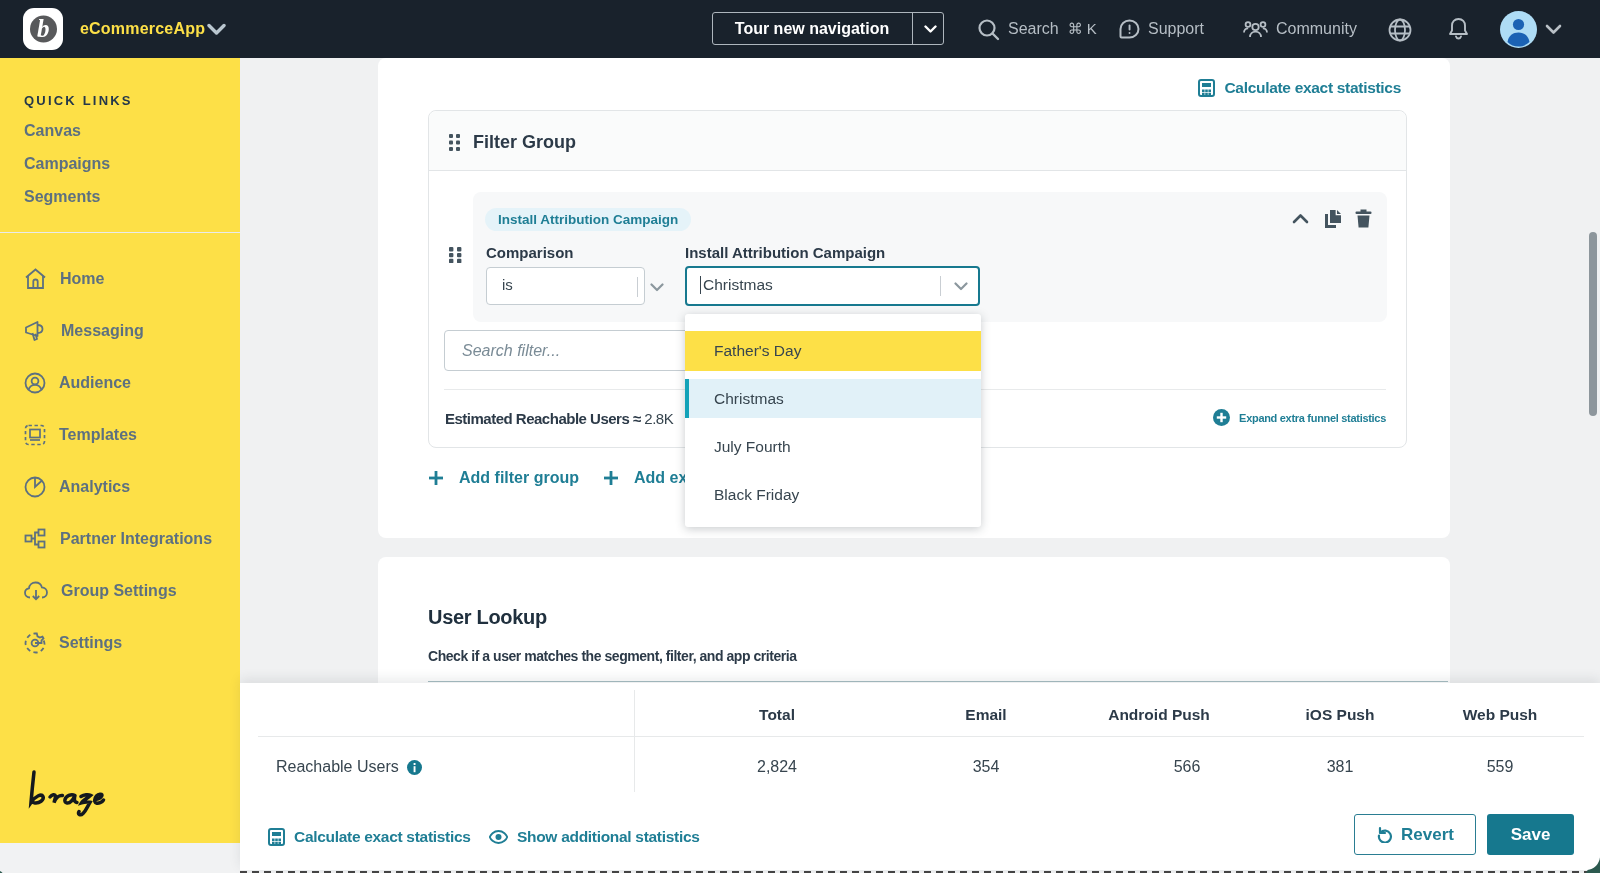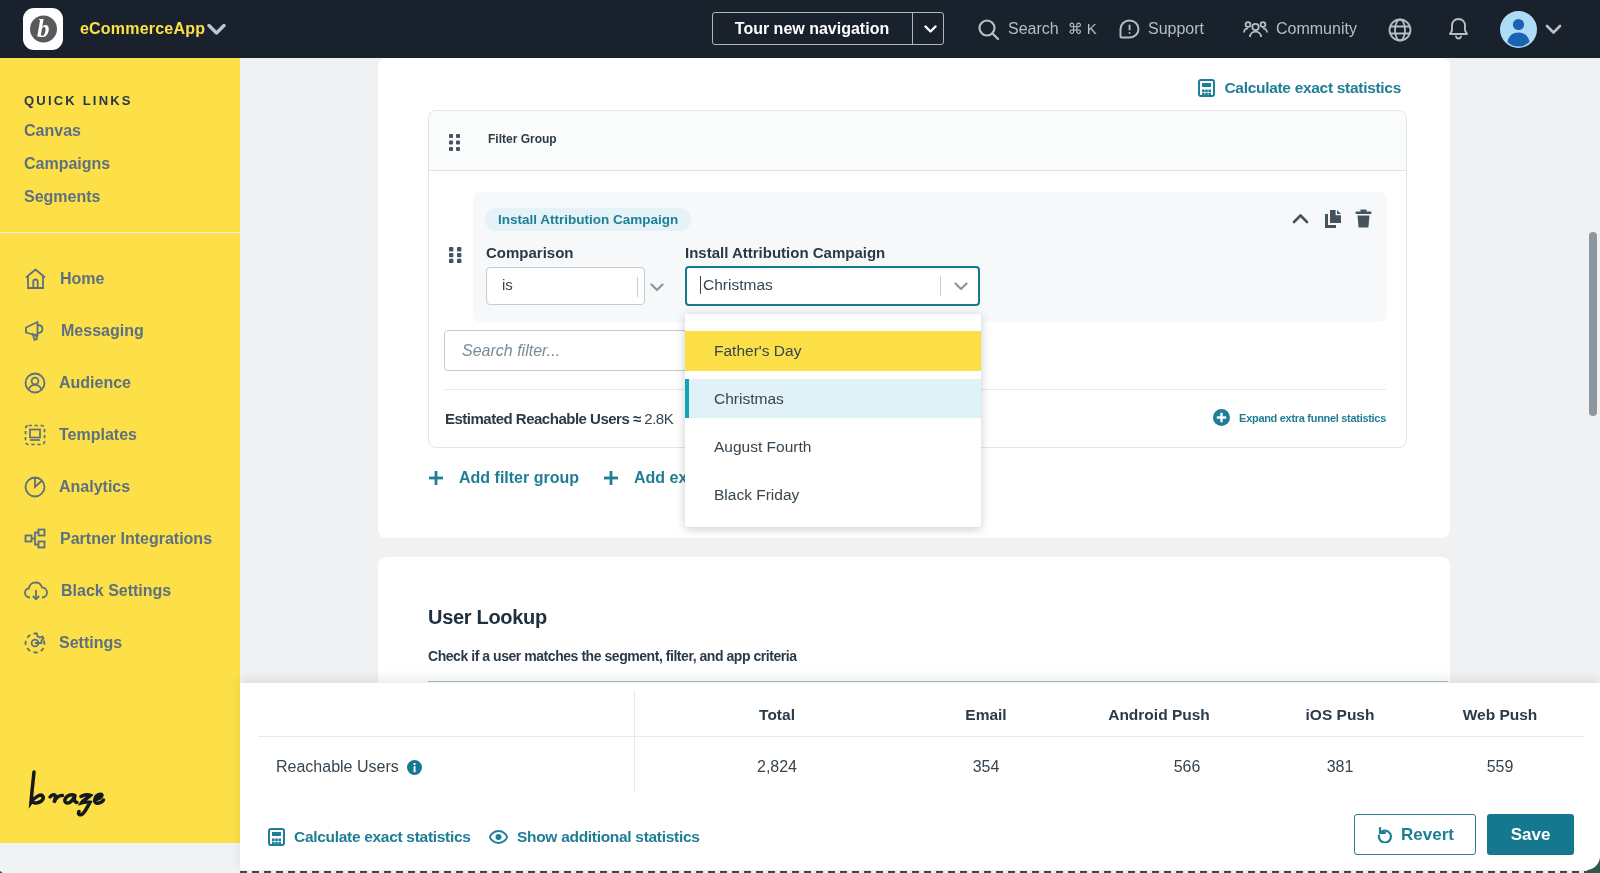--- a/index.html
+++ b/index.html
@@ -24,21 +24,21 @@
 .menuitem { position:absolute; left:24px; width:216px; height:24px; display:flex; align-items:center; gap:13px; font-size:16px; font-weight:bold; color:#5d7080; }
 .menuitem svg { flex:0 0 auto; }
 #brazelogo { position:absolute; left:27px; top:711px; }
 #sidebottom { position:absolute; left:0; top:843px; width:240px; height:30px; background:#f1f2f3; }
 
 
 #panel1 { position:absolute; left:378px; top:58px; width:1072px; height:480px; background:#fff; border-radius:8px; }
 #calctop { position:absolute; right:199px; top:79px; display:flex; align-items:center; gap:9px; letter-spacing:-0.3px; font-size:15.5px; font-weight:bold; color:#1f7e95; }
 #card { position:absolute; left:428px; top:110px; width:979px; height:338px; background:#fff; border:1px solid #e2e5e7; border-radius:8px; }
 #cardhead { position:absolute; left:0; top:0; width:977px; height:60px; background:#fafbfb; border-bottom:1px solid #e2e5e7; border-radius:8px 8px 0 0; }
-#cardtitle { position:absolute; left:44px; top:21px; font-size:12px; font-weight:bold; color:#2c3a48;margin-left:15px; }
+#cardtitle { position:absolute; left:44px; top:21px; font-size:18px; font-weight:bold; color:#2c3a48; }
 #innerpanel { position:absolute; left:44px; top:81px; width:914px; height:130px; background:#f7f8f9; border-radius:8px; }
 #pill { position:absolute; left:485px; top:208px; height:23px; line-height:23px; padding:0 13px; background:#e5f3f9; border-radius:12px; font-size:13.5px; font-weight:bold; color:#1f7e95; }
 .fieldlabel { position:absolute; top:244px; font-size:15px; font-weight:bold; color:#2c3a48; }
 #sel1 { position:absolute; left:486px; top:267px; width:159px; height:38px; background:#fff; border:1px solid #c5cdd2; border-radius:4px; }
 #sel2 { position:absolute; left:685px; top:266px; width:295px; height:40px; background:#fff; border:2px solid #17798f; border-radius:4px; }
 .selsep { position:absolute; top:9px; width:1px; height:20px; background:#c9ced3; }
 #searchfilter { position:absolute; left:444px; top:330px; width:496px; height:41px; border:1px solid #c5cdd2; border-radius:4px; background:#fff; font-style:italic; color:#7a8b96; font-size:16px; line-height:39px; padding-left:17px; }
 #divider1 { position:absolute; left:444px; top:389px; width:942px; height:1px; background:#e8eaeb; }
 #estimated { position:absolute; left:445px; top:410px; letter-spacing:-0.5px; font-size:15px; color:#37454f; }
 #expand { position:absolute; right:214px; top:409px; display:flex; align-items:center; gap:9px; letter-spacing:-0.3px; font-size:11px; font-weight:bold; color:#1f7e95; }
@@ -177,21 +177,21 @@
 
 <div id="panel2">
   <div id="p2title">User Lookup</div>
   <div id="p2sub">Check if a user matches the segment, filter, and app criteria</div>
   <div id="p2line"></div>
 </div>
 
 <div id="dropdown">
   <div class="opt" style="top:17px; background:#fde047;">Father's Day</div>
   <div class="opt" style="top:65px; background:#e1f1f8; border-left:4px solid #14a2b8; padding-left:25px; height:39px; line-height:39px;">Christmas</div>
-  <div class="opt" style="top:113px;">August Fourth</div>
+  <div class="opt" style="top:113px;">July Fourth</div>
   <div class="opt" style="top:161px;">Black Friday</div>
 </div>
 
 <div style="position:absolute; left:1584px; top:854px; width:60px; height:60px; background:#2d5b50; border-radius:50%; z-index:1;"></div>
 
 <div id="overlay">
   <div id="vdiv"></div>
   <div id="hdiv"></div>
   <div class="th" style="left:537px;">Total</div>
   <div class="th" style="left:746px;">Email</div>
@@ -374,21 +374,21 @@
       </svg>
     <span>Partner Integrations</span>
   </div>
   <div class="menuitem" style="top:521px;">
     <svg width="24" height="22" viewBox="0 0 24 22">
         <g fill="none" stroke="#5d7080" stroke-width="1.8">
           <path d="M6 17.5 C3 17.5 1 15.5 1 12.8 C1 10.3 2.7 8.6 5 8.3 C5.3 5 8 2.5 11.5 2.5 C14.6 2.5 17.2 4.5 17.9 7.4 C20.7 7.6 23 9.7 23 12.5 C23 15.3 20.8 17.5 18 17.5"></path>
           <path d="M12 10 L12 19 M8.8 16 L12 19.3 L15.2 16"></path>
         </g>
       </svg>
-    <span>Black Settings</span>
+    <span>Group Settings</span>
   </div>
   <div class="menuitem" style="top:573px;">
     <svg width="22" height="22" viewBox="0 0 22 22">
         <g fill="none" stroke="#5d7080" stroke-width="1.8">
           <circle cx="11" cy="11" r="3.4"></circle>
           <path d="M11 1.5 L12.8 1.5 L13.5 4.3 L15.8 5.6 L18.5 4.7 L19.5 6.3 L17.5 8.4 L17.5 11 L11 11"></path>
           <path d="M19.6 8.5 C20.2 9.6 20.5 10.6 20.5 11.9 C20.5 16.6 16.6 20.5 11.9 20.5 C7 20.5 2 17 1.5 11.5 C1.5 6.4 5.6 1.5 11 1.5" stroke-dasharray="4.2 3.4"></path>
         </g>
       </svg>
     <span>Settings</span>

